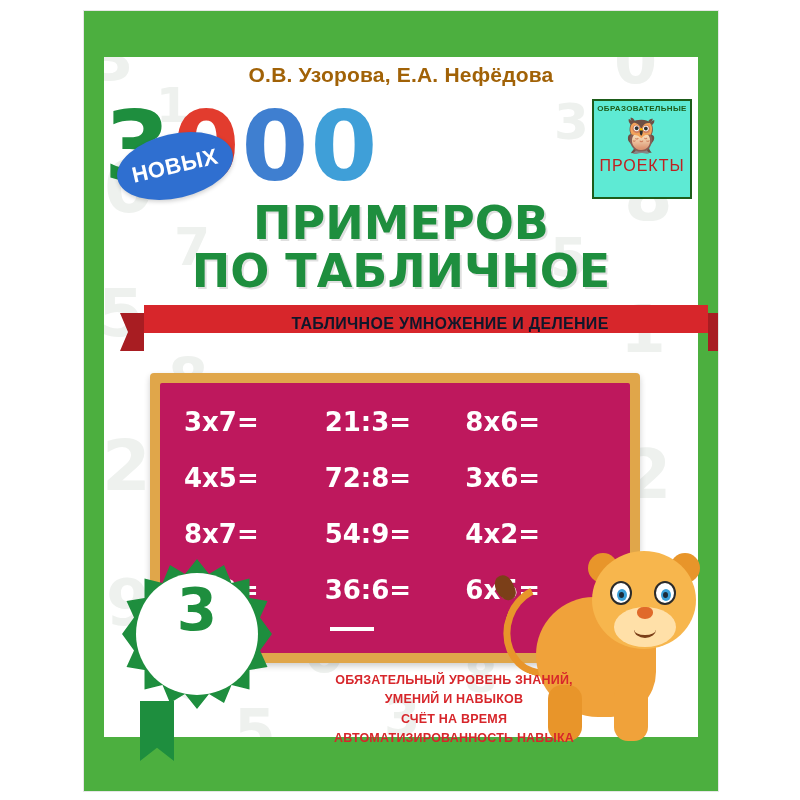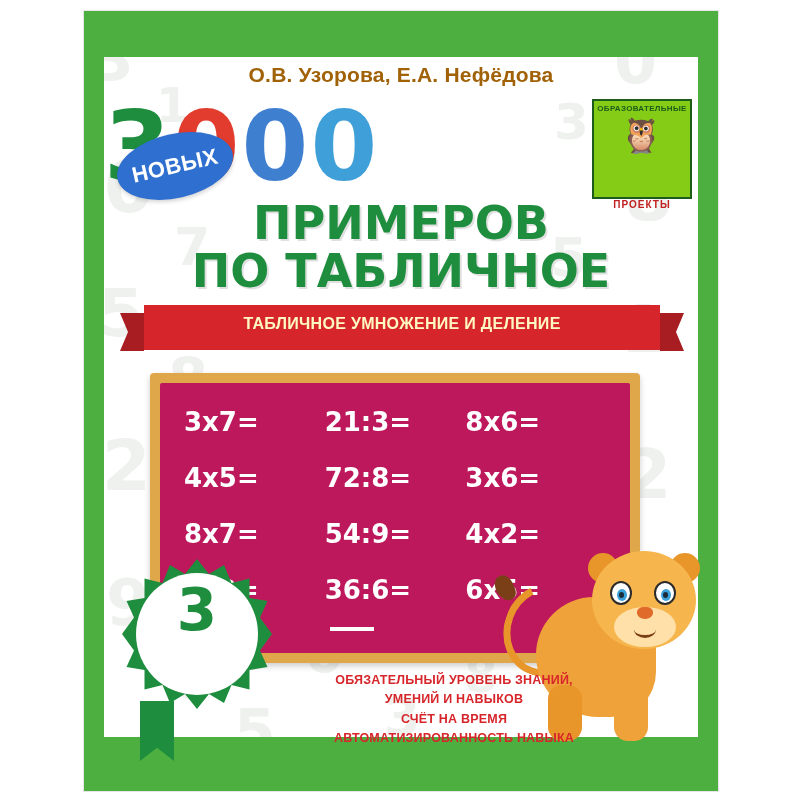--- a/index.html
+++ b/index.html
@@ -66,53 +66,54 @@
   }
   .badge-new span{
     display:block;width:100%;text-align:center;
     color:#ffffff;font-size:22px;font-weight:bold;
     line-height:64px;letter-spacing:.5px;
   }
   .logo-box{
     position:absolute;right:26px;top:88px;
     width:96px;height:96px;
     border:2px solid #1d5c1a;
-    background:#84cc16;
+    background:#5eead4;
     text-align:center;
   }
   .logo-box .lg-top{
     font-size:8px;color:#1d5c1a;font-weight:bold;margin-top:3px;letter-spacing:.3px;
   }
   .logo-box .lg-cat{
     font-size:34px;line-height:44px;color:#1d5c1a;
   }
   .logo-box .lg-bottom{
-    font-size:10px;color:#c02020;font-weight:bold;letter-spacing:1px;margin-top:42px;
+    font-size:16px;color:#c02020;font-weight:normal;letter-spacing:1px;
   }
   .title-line2{
     position:absolute;left:20px;top:188px;width:594px;
     text-align:center;color:#1e8e3e;
     font-size:46px;font-weight:bold;line-height:1.05;
     font-family:"DejaVu Sans", sans-serif;
     text-shadow:2px 2px 0 rgba(0,0,0,.12);
   }
   .title-line3{
     position:absolute;left:20px;top:236px;width:594px;
     text-align:center;color:#1e8e3e;
     font-size:46px;font-weight:bold;line-height:1.05;
     font-family:"DejaVu Sans", sans-serif;
     text-shadow:2px 2px 0 rgba(0,0,0,.12);
   }
   .ribbon{
-    position:absolute;left:60px;top:294px;width:516px;height:45px;
+    position:absolute;left:60px;top:294px;width:516px;height:28px;
     background:#d7262b;
-    color:#fef9c3;
+    color:#0f172a;
     font-size:16px;font-weight:bold;
     line-height:38px;text-align:center;
     letter-spacing:.3px;
+    padding-left:48px;
   }
   .ribbon:before,.ribbon:after{
     content:"";position:absolute;top:8px;width:24px;height:38px;background:#a81d22;
   }
   .ribbon:before{left:-24px;clip-path:polygon(0 0,100% 0,100% 100%,0 100%,8px 50%);}
   .ribbon:after{right:-24px;clip-path:polygon(0 0,100% 0,calc(100% - 8px) 50%,100% 100%,0 100%);}
   .board-frame{
     position:absolute;left:66px;top:362px;width:490px;height:290px;
     background:#e0a64a;
     border-radius:4px;

